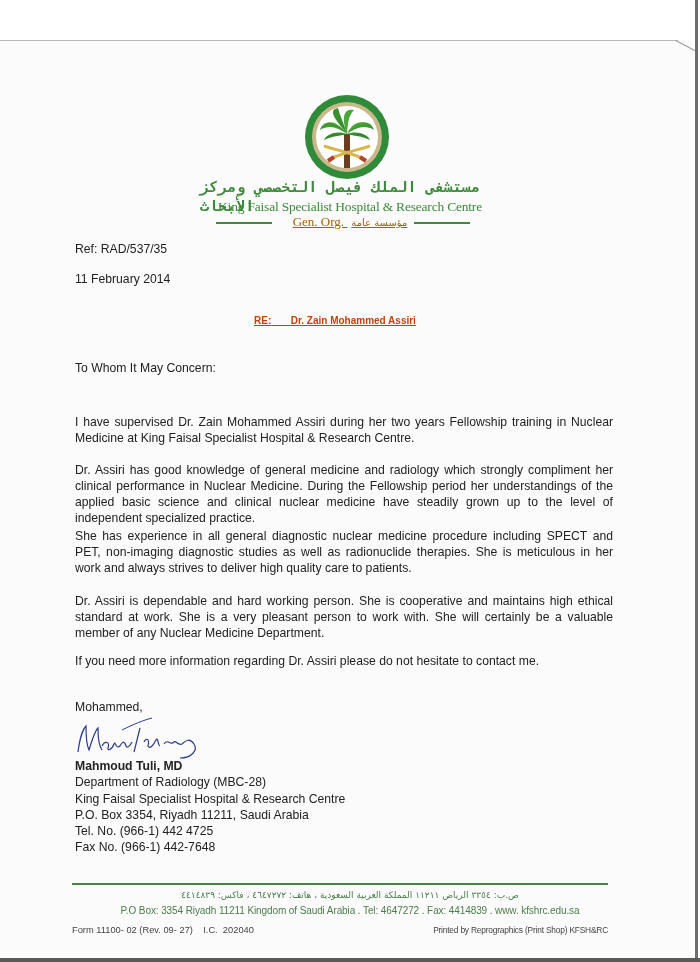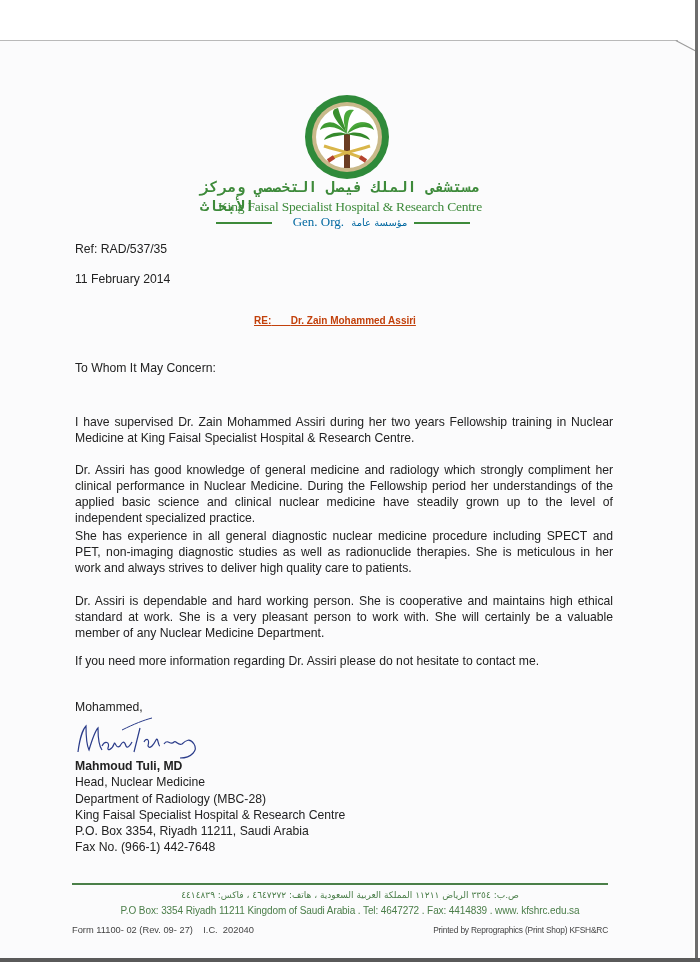--- a/index.html
+++ b/index.html
@@ -36,21 +36,21 @@
     color: #3d8a3a; font-size: 15px; font-weight: bold; direction: rtl;
     font-family: Liberation Mono, monospace;
   }
   .lh-english {
     position: absolute; left: 200px; top: 199px; width: 300px; text-align: center;
     color: #3d8a3a; font-size: 13.5px; font-family: "Liberation Serif", serif;
     letter-spacing: -0.2px;
   }
   .lh-genorg {
     position: absolute; left: 200px; top: 214px; width: 300px; text-align: center;
-    color: #0369a1; font-size: 13px; font-family: "Liberation Serif", serif;
+    color: #a16207; font-size: 13px; font-family: "Liberation Serif", serif; text-decoration: underline;
   }
   .lh-genorg .ar { font-family: "DejaVu Sans", sans-serif; font-size: 10px; margin-left: 4px; }
   .lh-rule-l { position: absolute; left: 216px; top: 222px; width: 56px; height: 2px; background: #3d8a3a; }
   .lh-rule-r { position: absolute; left: 414px; top: 222px; width: 56px; height: 2px; background: #3d8a3a; }
 
   
   .txt { position: absolute; left: 75px; font-size: 12.2px; line-height: 16px; color: #222; }
   .ref { top: 241px; }
   .date { top: 271px; }
   .re {
@@ -143,24 +143,24 @@
 <svg class="signature" viewBox="0 0 140 44">
   <path d="M6 36 C8 20 12 12 14 10 C14 20 15 30 17 34 C20 24 24 14 26 12 C26 22 27 30 30 34" stroke="#2b3c8a" stroke-width="1.2" fill="none"></path>
   <path d="M30 30 C33 24 38 26 36 32 C35 35 40 34 42 28 C43 24 44 34 48 30 C50 26 52 24 54 30 C55 33 58 30 60 26" stroke="#2b3c8a" stroke-width="1.2" fill="none"></path>
   <path d="M50 14 C62 8 72 4 80 2" stroke="#2b3c8a" stroke-width="1" fill="none"></path>
   <path d="M68 12 C66 20 64 28 62 36 M72 26 C74 22 78 22 76 30 C78 34 82 28 84 24 C86 20 86 30 88 30" stroke="#2b3c8a" stroke-width="1.2" fill="none"></path>
   <path d="M92 28 C96 22 98 30 102 26 C104 24 106 30 110 28 C114 24 118 22 122 28 C126 34 120 42 108 42" stroke="#2b3c8a" stroke-width="1.2" fill="none"></path>
 </svg>
 
 <div class="sig-block">
   <div class="name">Mahmoud Tuli, MD</div>
-  <div>Head, Nuclear Medicine</div>
   <div>Department of Radiology (MBC-28)</div>
   <div>King Faisal Specialist Hospital &amp; Research Centre</div>
   <div>P.O. Box 3354, Riyadh 11211, Saudi Arabia</div>
+  <div>Tel. No. (966-1) 442 4725</div>
   <div>Fax No. (966-1) 442-7648</div>
 </div>
 
 <div class="footer-rule"></div>
 <div class="footer-ar">ص.ب: ٣٣٥٤ الرياض ١١٢١١ المملكة العربية السعودية ، هاتف: ٤٦٤٧٢٧٢ ، فاكس: ٤٤١٤٨٣٩</div>
 <div class="footer-en">P.O Box: 3354 Riyadh 11211 Kingdom of Saudi Arabia  .  Tel: 4647272  .  Fax: 4414839  .  www. kfshrc.edu.sa</div>
 <div class="footer-form">Form 11100- 02 (Rev. 09- 27)    I.C.  202040</div>
 <div class="footer-print">Printed by Reprographics (Print Shop) KFSH&amp;RC</div>
 
 </body></html>

